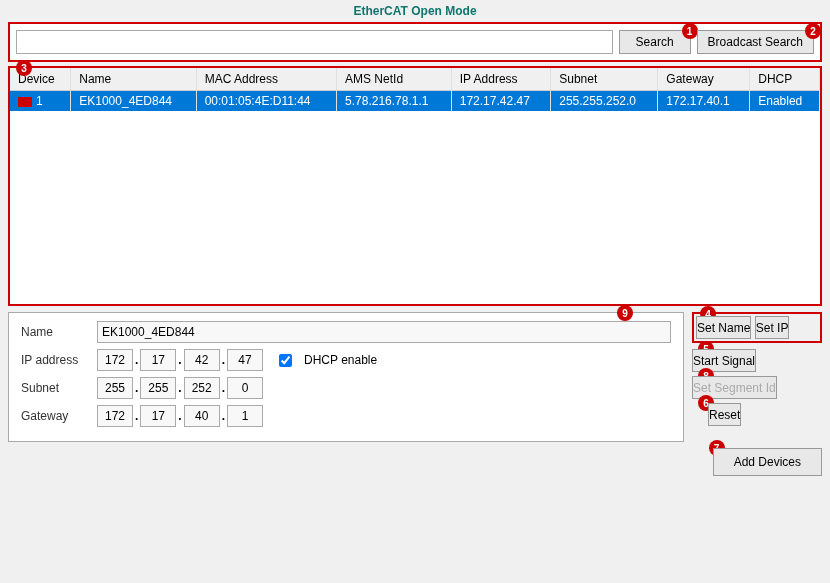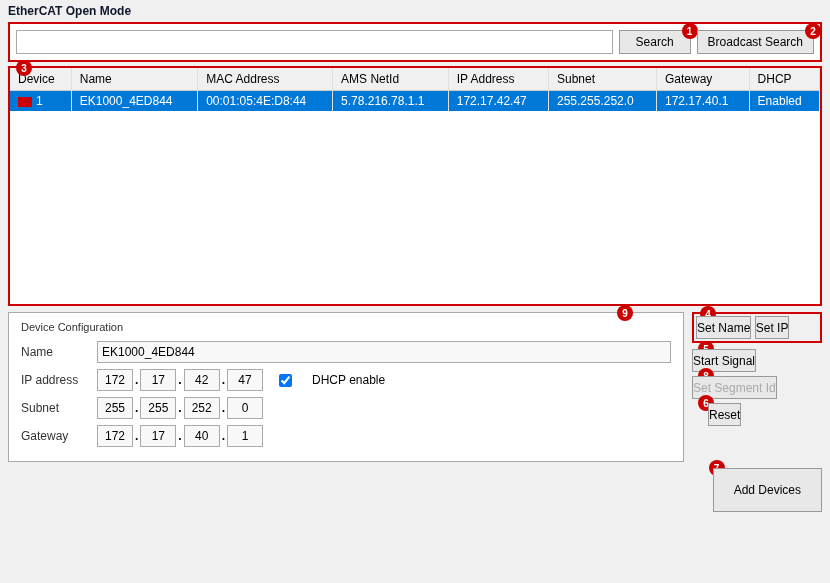--- a/index.html
+++ b/index.html
@@ -6,24 +6,25 @@
     body {
       font-family: 'Segoe UI', Tahoma, sans-serif;
       font-size: 12px;
       background: #f0f0f0;
       width: 830px;
       height: 583px;
       overflow: hidden;
       position: relative;
     }
     .app-title {
-      color: #0f172a;
+      color: #0f766e;
       font-size: 12px;
       font-weight: bold;
       padding: 4px 8px 2px 8px;
+      text-align: center;
     }
     .main-container {
       padding: 2px 8px 8px 8px;
     }
     
     .search-section {
       border: 2px solid #cc0000;
       padding: 6px;
       margin-bottom: 4px;
       background: white;
@@ -185,21 +186,21 @@
       font-size: 12px;
       background: #f8f8f8;
     }
     .ip-dot {
       font-size: 12px;
       font-weight: bold;
     }
     .dhcp-check {
       display: flex;
       align-items: center;
-      gap: 20px;
+      gap: 12px;
       margin-left: 10px;
       font-size: 12px;
     }
     
     .right-buttons {
       display: flex;
       flex-direction: column;
       gap: 4px;
       justify-content: flex-start;
       min-width: 130px;
@@ -256,21 +257,21 @@
     
     .footer-section {
       display: flex;
       justify-content: flex-end;
       gap: 8px;
       padding: 6px 0 0 0;
       align-items: center;
       position: relative;
     }
     .btn-footer {
-      height: 44px;
+      height: 28px;
       padding: 0 20px;
       background: #e8e8e8;
       border: 1px solid #999;
       cursor: pointer;
       font-size: 12px;
       position: relative;
     }
     .footer-badge {
       position: absolute;
       top: -8px;
@@ -318,35 +319,34 @@
           <th>IP Address</th>
           <th>Subnet</th>
           <th>Gateway</th>
           <th>DHCP</th>
         </tr>
       </thead>
       <tbody id="device-table-body">
       <tr class="selected">
             <td><span style="display: inline-block; width: 14px; height: 10px; background: rgb(204, 0, 0); margin-right: 4px; vertical-align: middle;"></span>1</td>
             <td>EK1000_4ED844</td>
-            <td>00:01:05:4E:D8:44</td>
+            <td>00:01:05:4E:D11:44</td>
             <td>5.78.216.78.1.1</td>
             <td>172.17.42.47</td>
             <td>255.255.252.0</td>
             <td>172.17.40.1</td>
             <td>Enabled</td>
           </tr>
         </tbody>
     </table>
   </div>
 
   <div class="bottom-section">
 
     <div class="device-config-section">
-      <div class="section-label">Device Configuration</div>
       <span class="config-badge">9</span>
 
       <div class="config-row">
         <span class="config-label">Name</span>
         <input class="config-input-full" type="text" id="name-input" value="EK1000_4ED844" style="">
       </div>
 
       <div class="config-row">
         <span class="config-label">IP address</span>
         <div class="ip-group">

